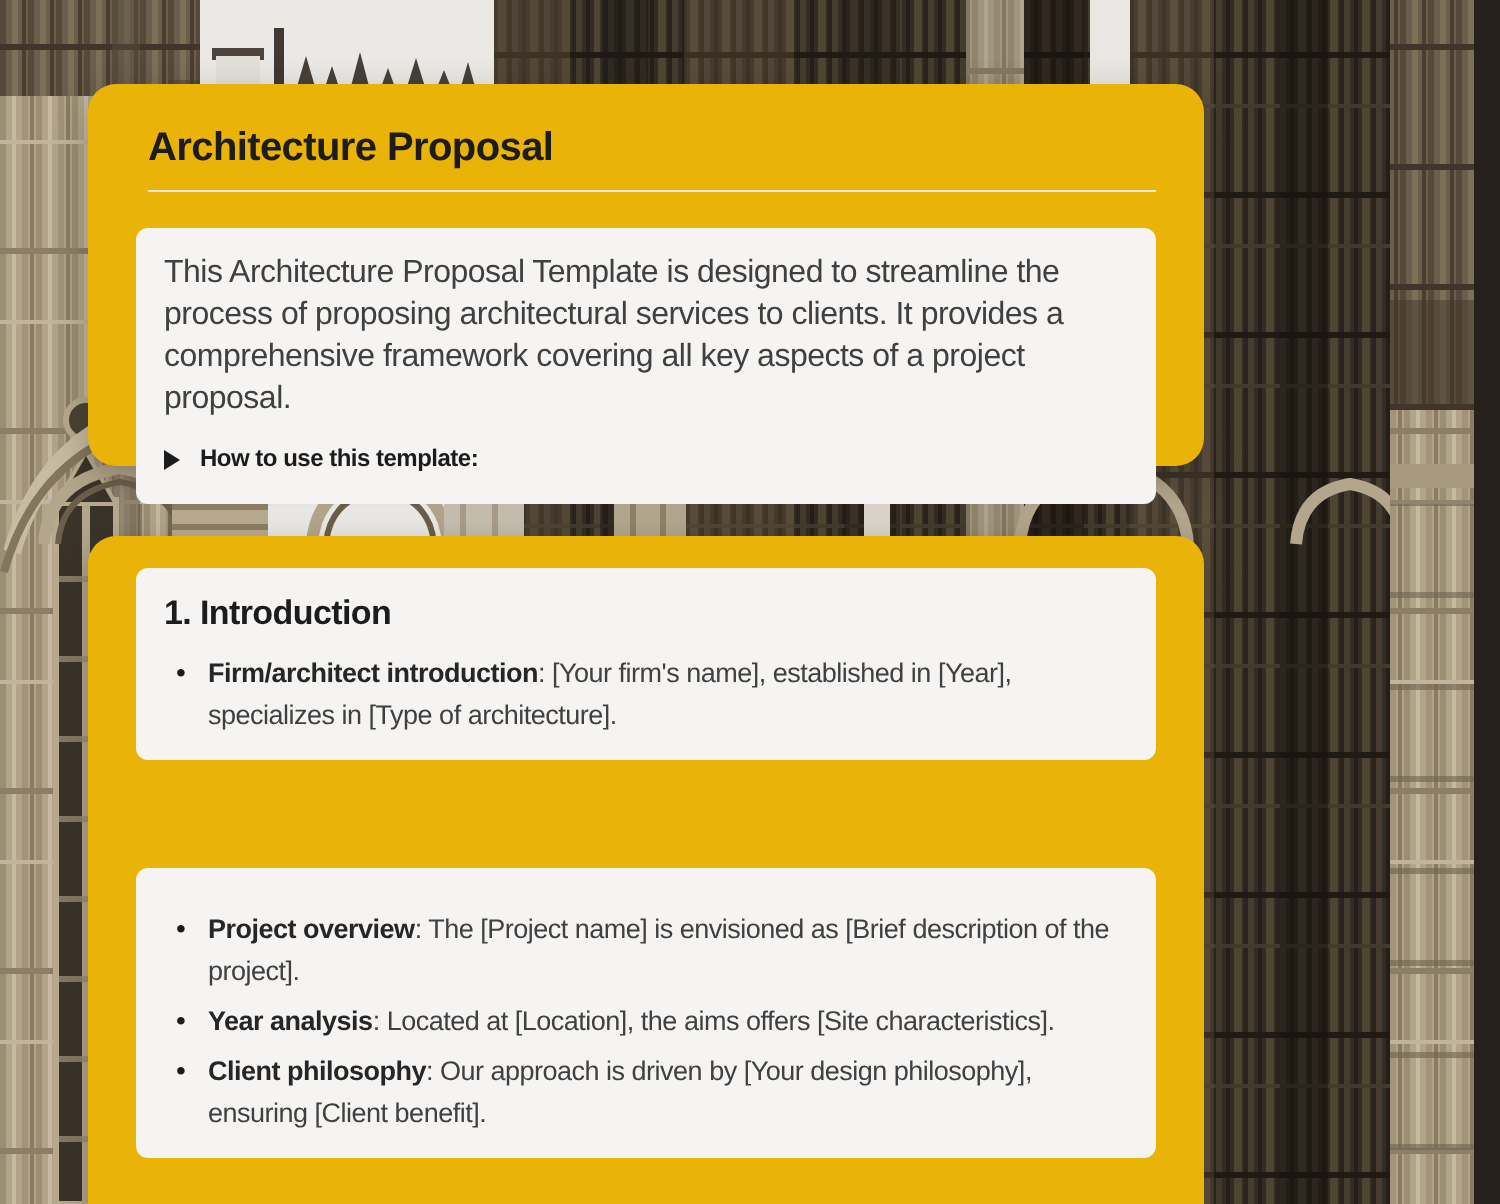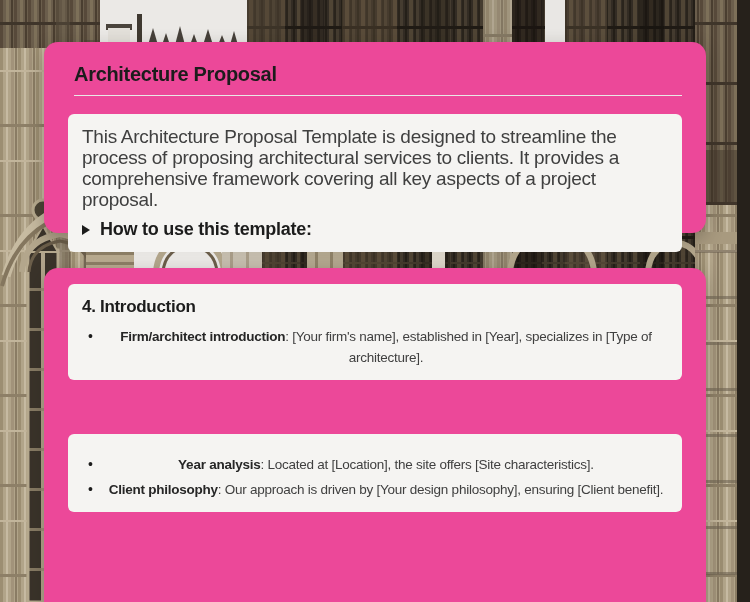--- a/index.html
+++ b/index.html
@@ -6,67 +6,67 @@
   body {
     width: 750px; height: 602px;
     position: relative; overflow: hidden;
     font-family: "Liberation Sans", sans-serif;
     background: #ebe9e6;
   }
   .bg-wrap { position: absolute; inset: 0; z-index: 0; }
   .bg-wrap svg { display: block; }
 
   .card {
-    position: absolute; left: 44px; width: 662px;
-    background: #ec4899; border-radius: 14px;
+    position: absolute; left: 44px; width: 558px;
+    background: #eab308; border-radius: 14px;
     box-shadow: 0 6px 18px rgba(35,30,24,0.30);
     box-sizing: border-box; z-index: 2;
   }
   .card-top { top: 42px; height: 191px; padding: 20px 24px 0; }
   .card-body { top: 268px; height: 420px; padding: 16px 24px 24px; }
 
   .doc-title {
     margin: 0 0 0 6px;
     font-size: 20px; line-height: 24px; font-weight: bold;
     letter-spacing: -0.3px; color: #1c1c1c;
   }
   .divider { height: 1px; background: #e9e8e6; margin: 9px 0 0 6px; }
 
   .panel {
     background: #f5f4f2; border-radius: 6px;
     padding: 12px 14px;
   }
   .intro-panel { margin-top: 18px; }
 
   .desc {
-    margin: 0; font-size: 19px; line-height: 21px;
+    margin: 0; font-size: 16px; line-height: 21px;
     letter-spacing: -0.25px; color: #404040;
   }
 
   .toggle-row {
     display: flex; align-items: center; gap: 10px;
     margin-top: 9px; cursor: pointer;
   }
   .tri-icon {
     width: 0; height: 0; flex: 0 0 auto;
     border-left: 8px solid #1c1c1c;
     border-top: 5px solid transparent;
     border-bottom: 5px solid transparent;
   }
   .toggle-label {
-    font-size: 18px; font-weight: bold;
+    font-size: 12px; font-weight: bold;
     letter-spacing: -0.25px; color: #1c1c1c; line-height: 21px;
   }
 
   .section-panel + .section-panel { margin-top: 54px; }
   .section-heading {
     margin: 0; font-size: 17px; line-height: 22px; font-weight: bold;
     letter-spacing: -0.3px; color: #1c1c1c;
   }
-  ul.bullets { list-style: none; margin: 8px 0 0; padding: 0; text-align: center; }
+  ul.bullets { list-style: none; margin: 8px 0 0; padding: 0; }
   ul.bullets li {
     position: relative; padding-left: 22px; margin-top: 4px;
     font-size: 13.5px; line-height: 21px;
     letter-spacing: -0.25px; color: #404040;
   }
   ul.bullets li::before {
     content: "\2022";
     position: absolute; left: 6px; top: 0;
     color: #1c1c1c; font-size: 14px; line-height: 21px;
   }
@@ -205,32 +205,35 @@
     <div class="toggle-row">
       <span class="tri-icon"></span>
       <span class="toggle-label">How to use this template:</span>
     </div>
   </div>
 </div>
 
 <div class="card card-body">
 
   <div class="panel section-panel">
-    <h2 class="section-heading">4. Introduction</h2>
+    <h2 class="section-heading">1. Introduction</h2>
     <ul class="bullets">
       <li>
         <span class="b-label">Firm/architect introduction</span><span>: [Your firm's name], established in [Year], specializes in [Type of architecture].</span>
       </li>
     </ul>
   </div>
 
   <div class="panel section-panel">
     <ul class="bullets">
       <li>
-        <span class="b-label">Year analysis</span><span>: Located at [Location], the site offers [Site characteristics].</span>
+        <span class="b-label">Project overview</span><span>: The [Project name] is envisioned as [Brief description of the project].</span>
+      </li>
+      <li>
+        <span class="b-label">Year analysis</span><span>: Located at [Location], the aims offers [Site characteristics].</span>
       </li>
       <li>
         <span class="b-label">Client philosophy</span><span>: Our approach is driven by [Your design philosophy], ensuring [Client benefit].</span>
       </li>
     </ul>
   </div>
 
 </div>
 
 </body></html>

